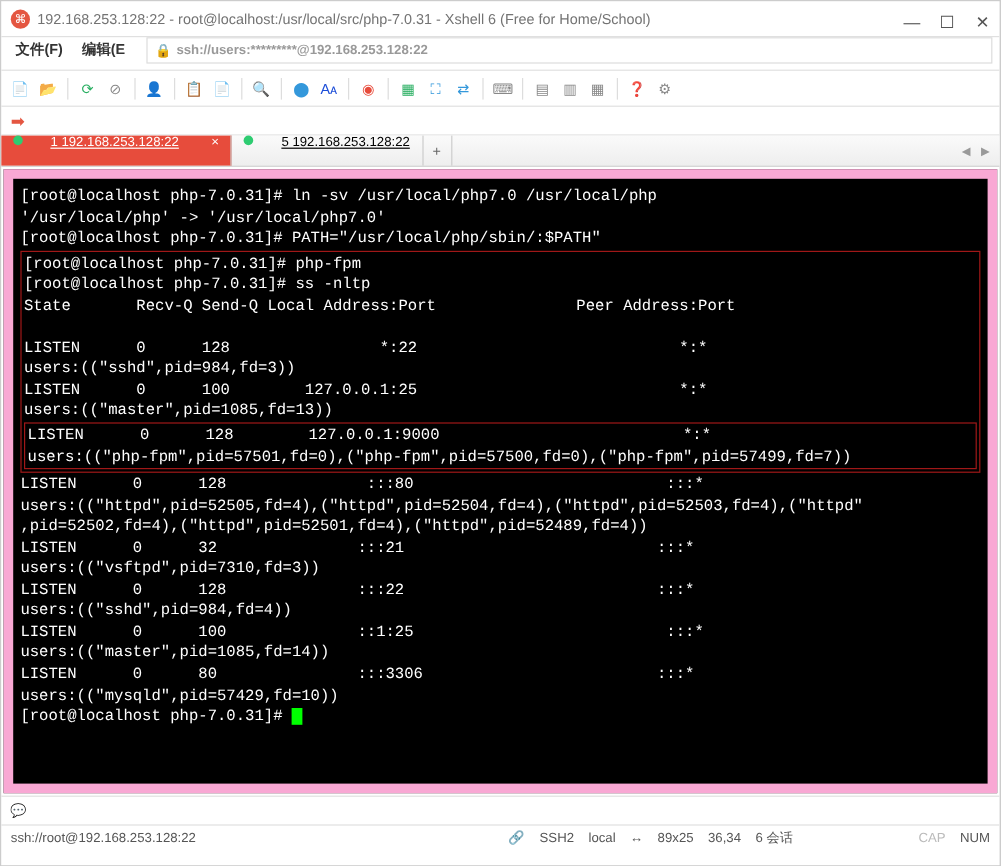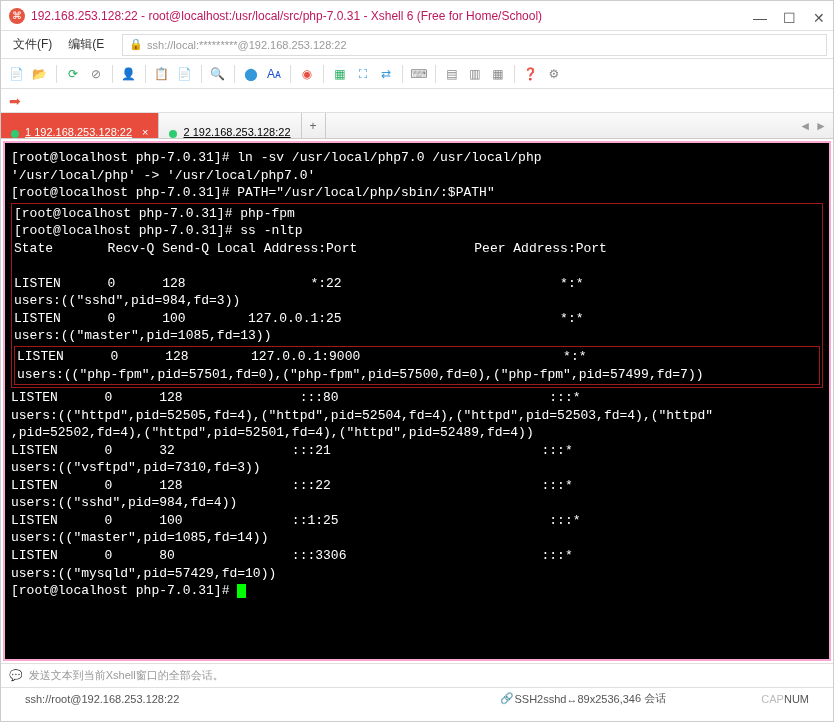--- a/index.html
+++ b/index.html
@@ -25,32 +25,33 @@
       border-radius: 50%;
       margin-right: 6px;
       display: inline-flex;
       align-items: center;
       justify-content: center;
       color: white;
       font-size: 10px;
     }
     .titlebar .title {
       flex: 1;
-      color: #be185d;
+      color: #737373;
       font-size: 12px;
     }
     .win-controls { display: flex; gap: 18px; }
     .win-btn { width: 12px; height: 12px; cursor: pointer; color: #555; font-size: 14px; }
     .menubar {
       height: 28px;
       display: flex;
-      align-items: center;
+      align-items: flex-start;
       padding: 0 6px;
       border-bottom: 1px solid #e0e0e0;
       gap: 4px;
+      font-weight: bold;
     }
     .menu-item { padding: 2px 6px; color: #333; cursor: pointer; }
     .addr-box {
       flex: 1;
       display: flex;
       align-items: center;
       background: #fff;
       border: 1px solid #ddd;
       height: 22px;
       margin-left: 8px;
@@ -88,47 +89,47 @@
     .hint-bar .arrow-ico { color: #e45641; margin-right: 6px; font-size: 14px; }
     .tab-bar {
       height: 26px;
       display: flex;
       align-items: stretch;
       background: linear-gradient(#fafafa,#eee);
       border-bottom: 1px solid #ccc;
     }
     .tab {
       display: flex;
-      align-items: flex-end;
+      align-items: flex-start;
       padding: 0 10px;
       border-right: 1px solid #ccc;
       font-size: 11px;
       cursor: pointer;
-      gap: 6px;
+      gap: 23px;
     }
     .tab.active {
       background: #e74c3c;
       color: #fff;
     }
     .tab.active .tab-text { text-decoration: underline; }
     .tab .dot { width: 8px; height: 8px; border-radius: 50%; background: #2ecc71; }
     .tab .close-x { margin-left: 4px; font-size: 11px; }
     .tab-add { width: 24px; display: flex; align-items: center; justify-content: center; border-right: 1px solid #ccc; cursor: pointer; color: #666; }
     .tab-nav { margin-left: auto; display:flex; align-items:center; padding:0 6px; color:#999; gap:4px;}
     .terminal {
       background: #000;
       color: #fff;
       font-family: "Courier New", monospace;
       font-size: 13px;
       line-height: 1.35;
       padding: 6px;
       height: 520px;
       overflow: hidden;
       white-space: pre;
-      border: 2px solid #f9a8d4;
+      border: 8px solid #f9a8d4;
       margin: 2px;
     }
     .terminal .highlight-box {
       border: 1px solid #a01818;
       margin: 1px 0;
       padding: 1px 2px;
       display: inline-block;
       width: 100%;
     }
     .cursor-block {
@@ -143,24 +144,25 @@
       align-items: center;
       padding: 0 8px;
       color: #999;
       font-size: 11px;
       border-top: 1px solid #e0e0e0;
     }
     .status-bar {
       height: 22px;
       display: flex;
       align-items: center;
-      padding: 0 24px;
+      padding: 0 8px;
       font-size: 11px;
       color: #555;
       border-top: 1px solid #e0e0e0;
+      gap: 12px;
     }
     .status-bar .conn { flex: 1; }
     .status-spacer { flex: 0.2; }
   </style>
 </head>
 <body>
 
 <div class="titlebar">
   <span class="app-icon">⌘</span>
   <span class="title">192.168.253.128:22 - root@localhost:/usr/local/src/php-7.0.31 - Xshell 6 (Free for Home/School)</span>
@@ -169,21 +171,21 @@
     <span class="win-btn">☐</span>
     <span class="win-btn">✕</span>
   </div>
 </div>
 
 <div class="menubar">
   <span class="menu-item">文件(F)</span>
   <span class="menu-item">编辑(E</span>
   <div class="addr-box">
     <span class="lock">🔒</span>
-    <span>ssh://local:*********@192.168.253.128:22</span>
+    <span>ssh://users:*********@192.168.253.128:22</span>
   </div>
 </div>
 
 <div class="toolbar">
   <span class="tb-btn" style="color:#e67e22">📄</span>
   <span class="tb-btn" style="color:#e67e22">📂</span>
   <span class="tb-sep"></span>
   <span class="tb-btn" style="color:#27ae60">⟳</span>
   <span class="tb-btn" style="color:#888">⊘</span>
   <span class="tb-sep"></span>
@@ -218,21 +220,21 @@
 </div>
 
 <div class="tab-bar">
   <div class="tab active">
     <span class="dot"></span>
     <span class="tab-text">1 192.168.253.128:22</span>
     <span class="close-x">×</span>
   </div>
   <div class="tab">
     <span class="dot"></span>
-    <span class="tab-text" style="text-decoration:underline">2 192.168.253.128:22</span>
+    <span class="tab-text" style="text-decoration:underline">5 192.168.253.128:22</span>
   </div>
   <div class="tab-add">+</div>
   <div class="tab-nav">
     <span>◄</span>
     <span>►</span>
   </div>
 </div>
 
 <div class="terminal"><span>[root@localhost php-7.0.31]# ln -sv /usr/local/php7.0 /usr/local/php</span>
 <span>'/usr/local/php' -&gt; '/usr/local/php7.0'</span>
@@ -255,28 +257,27 @@
 <span>LISTEN      0      128              :::22                           :::*</span>
 <span>users:(("sshd",pid=984,fd=4))</span>
 <span>LISTEN      0      100              ::1:25                           :::*</span>
 <span>users:(("master",pid=1085,fd=14))</span>
 <span>LISTEN      0      80               :::3306                         :::*</span>
 <span>users:(("mysqld",pid=57429,fd=10))</span>
 <span>[root@localhost php-7.0.31]# </span><span class="cursor-block"></span></div>
 
 <div class="send-bar">
   <span style="margin-right:6px">💬</span>
-  <span>发送文本到当前Xshell窗口的全部会话。</span>
 </div>
 
 <div class="status-bar">
   <span class="conn">ssh://root@192.168.253.128:22</span>
   <span style="color:#27ae60">🔗</span>
   <span>SSH2</span>
-  <span>sshd</span>
+  <span>local</span>
   <span>↔</span>
   <span>89x25</span>
   <span>36,34</span>
   <span>6 会话</span>
   <span class="status-spacer"></span>
   <span style="color:#bbb">CAP</span>
   <span>NUM</span>
 </div>
 
 </body></html>

